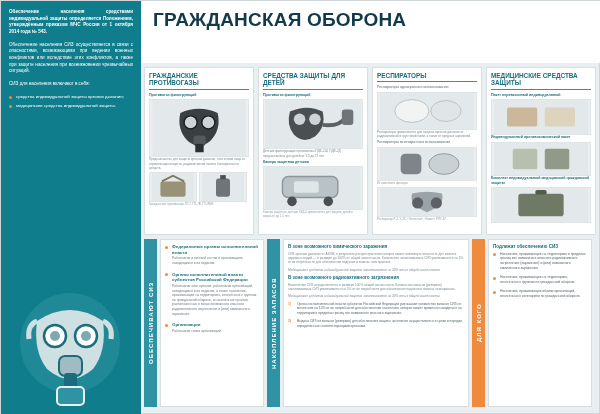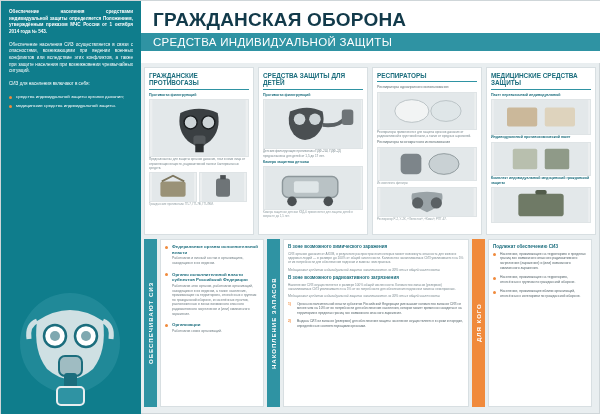--- a/index.html
+++ b/index.html
@@ -181,21 +181,20 @@
       <rect x="52" y="75" width="23" height="20" rx="6" fill="#9fbcc2" stroke="#1b6d7d" stroke-width="2"></rect>
       <rect x="57" y="92" width="13" height="16" rx="3" fill="#1b6d7d"></rect>
       <rect x="50" y="106" width="27" height="18" rx="4" fill="#2f93a3" stroke="#e9eef0" stroke-width="2"></rect>
       <path d="M30 40 Q20 44 22 58" stroke="#cfe0e3" stroke-width="5" fill="none"></path>
       <path d="M96 40 Q106 44 104 58" stroke="#cfe0e3" stroke-width="5" fill="none"></path>
     </svg>
   </div>
 
   <div class="header">
     <h1>ГРАЖДАНСКАЯ ОБОРОНА</h1>
-    <div class="sub">СРЕДСТВА ИНДИВИДУАЛЬНОЙ ЗАЩИТЫ</div>
   </div>
 
   <div class="cards">
 
     <div class="card">
       <h2>ГРАЖДАНСКИЕ ПРОТИВОГАЗЫ</h2>
       <p class="cap b">Противогаз фильтрующий</p>
       <div class="imgbox" style="height:58px;">
         <svg viewBox="0 0 100 60" width="100%" height="100%">
           <rect width="100" height="60" fill="#e3e8ea"></rect>

